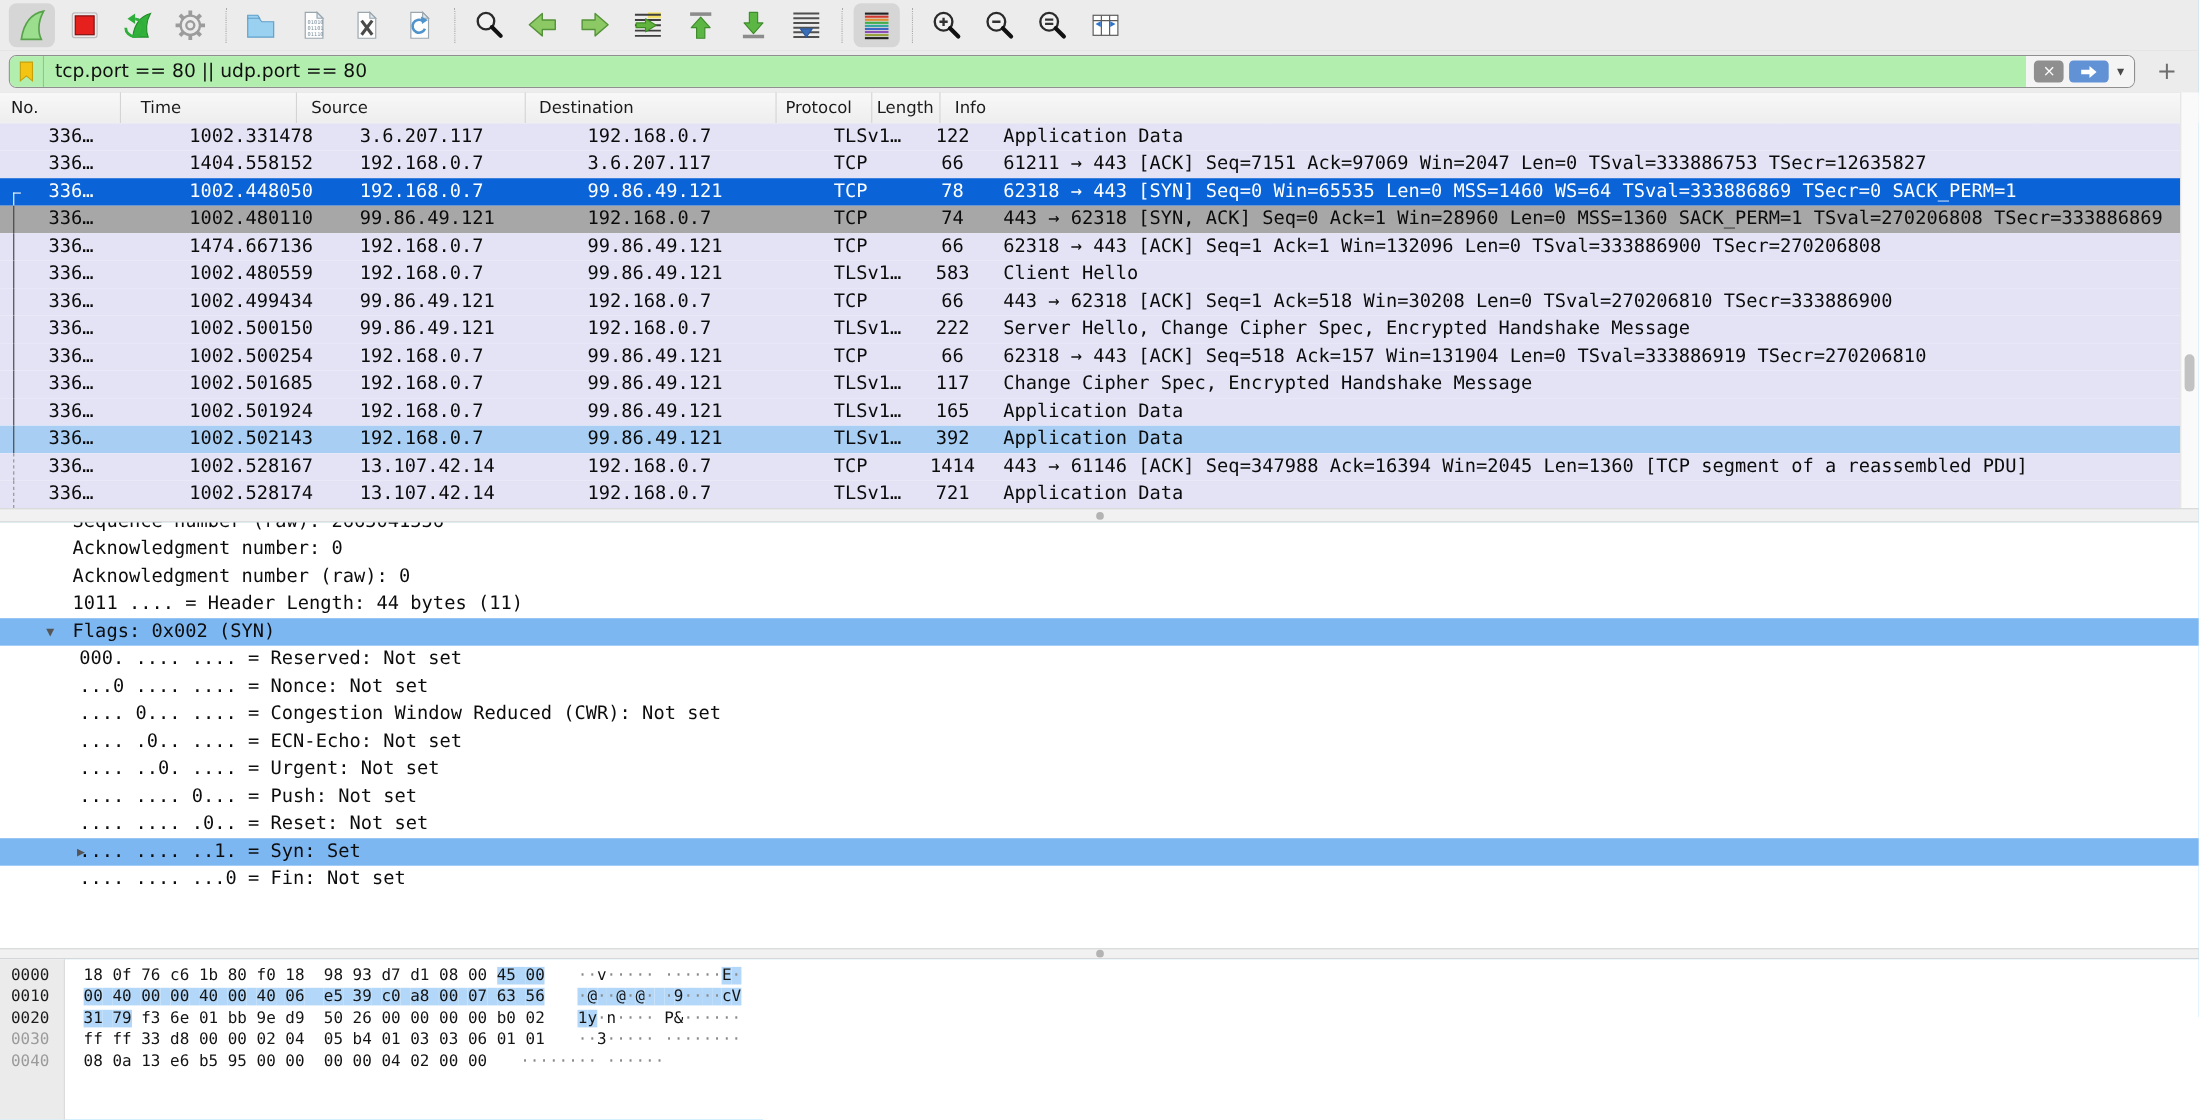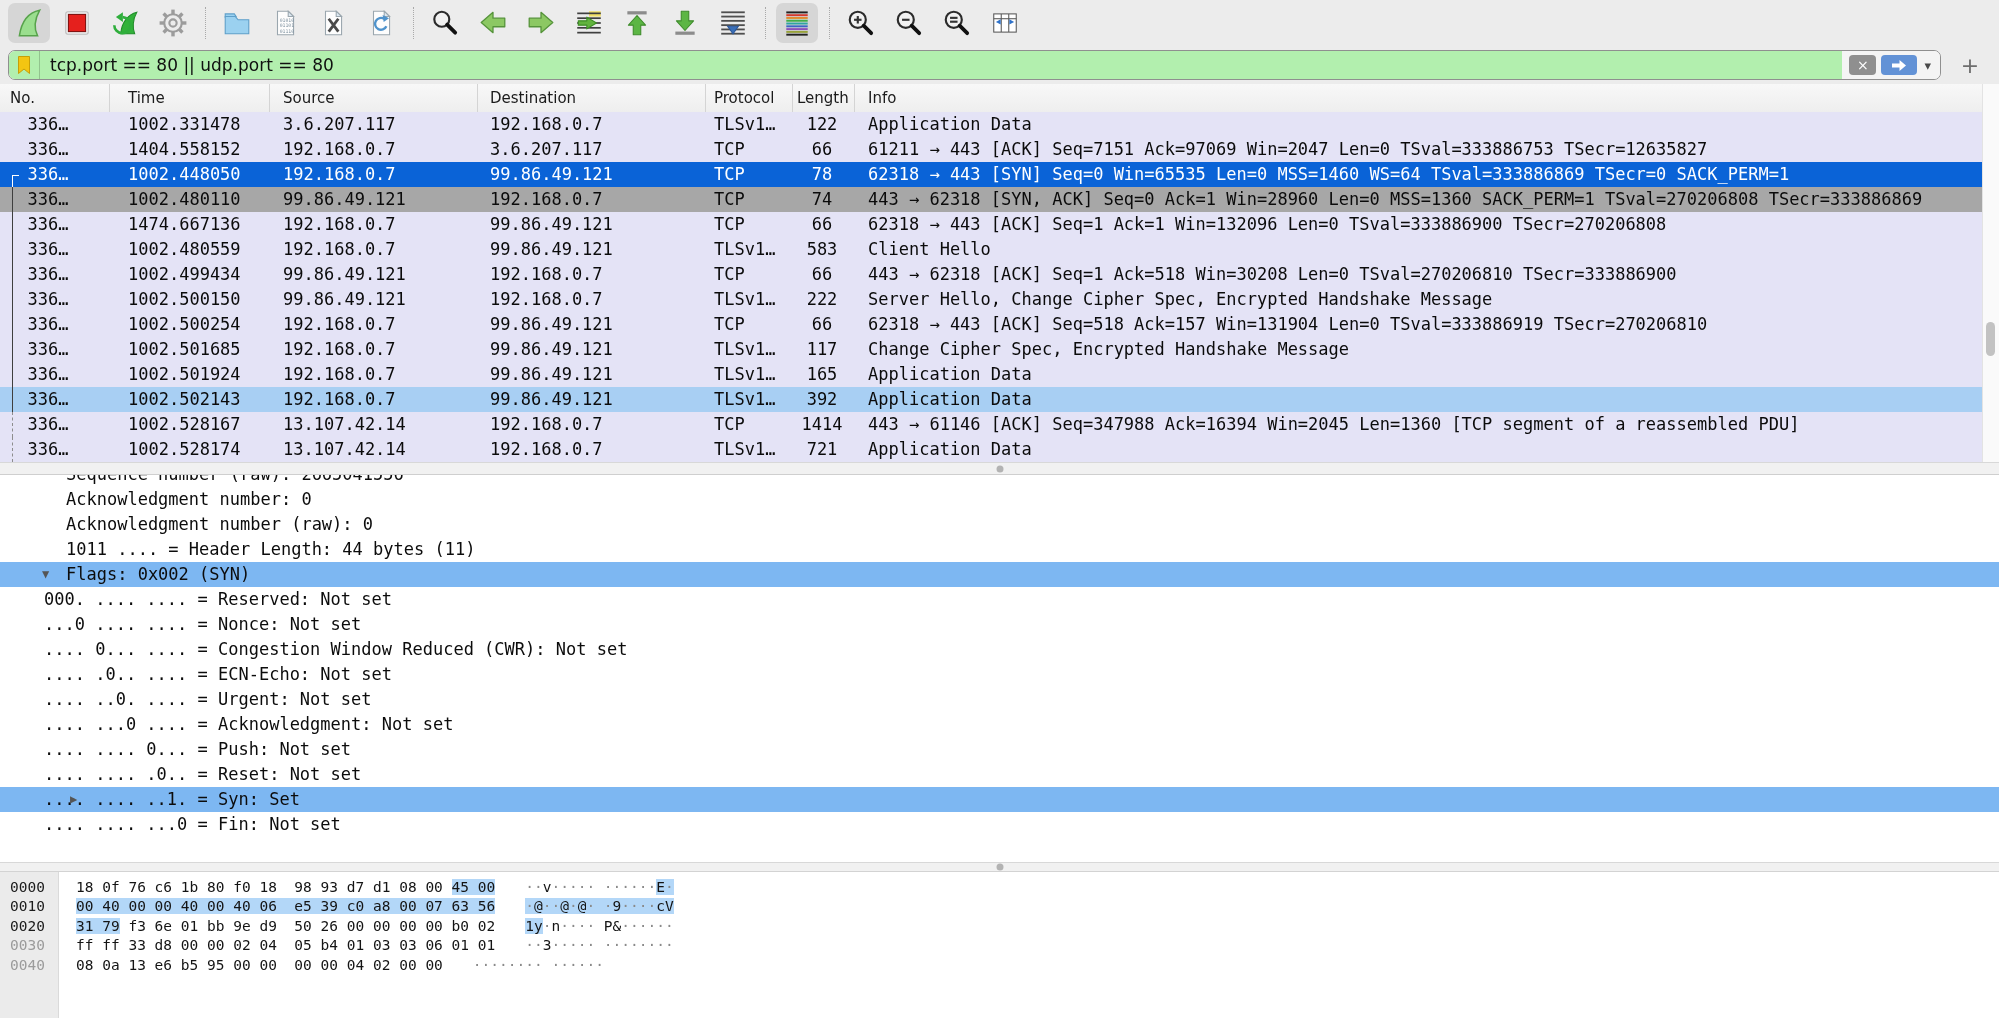--- a/index.html
+++ b/index.html
@@ -47,21 +47,21 @@
   .hc-info{flex:1;padding-left:13px;border-right:none;}
 
   .plist{position:absolute;top:112px;left:0;right:16px;height:350px;overflow:hidden;background:#fff;}
   .prow{display:flex;height:25px;line-height:25px;background:var(--row_bg);color:#0b0b0b;
         font-family:"DejaVu Sans Mono","Liberation Mono",monospace;font-size:17px;
         white-space:nowrap;position:relative;}
   .prow.selected{background:var(--selected_row);color:#ffffff;}
   .prow.ack{background:var(--ack_row);}
   .prow.related{background:var(--related_row);}
   .c{box-sizing:border-box;overflow:hidden;flex:none;}
-  .c-no{width:110px;text-align:center;padding-right:14px;}
+  .c-no{width:110px;text-align:left;padding-right:14px;margin-left:44px;}
   .c-time{width:160px;padding-left:18px;}
   .c-source{width:208px;padding-left:13px;}
   .c-dest{width:228px;padding-left:12px;}
   .c-proto{width:87px;padding-left:8px;}
   .c-len{width:62px;text-align:center;padding-right:4px;}
   .c-info{flex:1;padding-left:13px;min-width:0;}
   .mark{position:absolute;left:12px;top:0;bottom:0;width:6px;}
   .mark.start{top:50%;border-left:1px solid #ffffff;border-top:1px solid #ffffff;}
   .mark.line{border-left:1px solid #3f3f3f;}
   .mark.dashed{border-left:1px dashed #8d8d8d;}
@@ -76,21 +76,21 @@
   .split2{position:absolute;top:862px;left:0;right:0;height:10px;background:#f1f1f1;
           border-top:1px solid #d8d8d8;border-bottom:1px solid #d3d3d3;box-sizing:border-box;}
   .sdot{position:absolute;left:50%;top:50%;transform:translate(-50%,-50%);
         width:7px;height:7px;border-radius:50%;background:#b3b3b3;}
 
   
   .details{position:absolute;top:475px;left:0;right:0;height:387px;background:#fff;overflow:hidden;
            font-family:"DejaVu Sans Mono","Liberation Mono",monospace;font-size:17px;color:#0c0c0c;}
   .dinner{margin-top:-13px;}
   .dline{height:25px;line-height:25px;white-space:pre;position:relative;padding-left:66px;}
-  .dline.lvl2{padding-left:44px;}
+  .dline.lvl2{padding-left:72px;}
   .dline.hl{background:var(--detail_hl);}
   .arrow{position:absolute;left:42px;top:0;font-size:12px;color:#555;}
   .dline.lvl2 .arrow{left:70px;}
 
   
   .hexpane{position:absolute;top:872px;left:0;right:0;bottom:0;background:#fff;
            font-family:"DejaVu Sans Mono","Liberation Mono",monospace;font-size:14.5px;color:#141414;text-decoration:underline;}
   .gutter{position:absolute;left:0;top:0;bottom:0;width:58px;background:#ebebeb;
           border-right:1px solid #dadada;}
   .hexrows{position:absolute;left:0;top:6px;right:0;}
@@ -459,21 +459,20 @@
         <div class="dline"><span>Sequence number (raw): 2665041556</span></div>
         <div class="dline"><span>Acknowledgment number: 0</span></div>
         <div class="dline"><span>Acknowledgment number (raw): 0</span></div>
         <div class="dline"><span>1011 .... = Header Length: 44 bytes (11)</span></div>
         <div class="dline hl"><span class="arrow">▼</span><span>Flags: 0x002 (SYN)</span></div>
         <div class="dline lvl2"><span>000. .... .... = Reserved: Not set</span></div>
         <div class="dline lvl2"><span>...0 .... .... = Nonce: Not set</span></div>
         <div class="dline lvl2"><span>.... 0... .... = Congestion Window Reduced (CWR): Not set</span></div>
         <div class="dline lvl2"><span>.... .0.. .... = ECN-Echo: Not set</span></div>
         <div class="dline lvl2"><span>.... ..0. .... = Urgent: Not set</span></div>
-        <div class="dline lvl2"><span>.... ...0 .... = Acknowledgment: Not set</span></div>
         <div class="dline lvl2"><span>.... .... 0... = Push: Not set</span></div>
         <div class="dline lvl2"><span>.... .... .0.. = Reset: Not set</span></div>
         <div class="dline lvl2 hl"><span class="arrow">▶</span><span>.... .... ..1. = Syn: Set</span></div>
         <div class="dline lvl2"><span>.... .... ...0 = Fin: Not set</span></div>
       </div>
   </div>
 
   <div class="split2">
       <span class="sdot"></span>
     </div>

